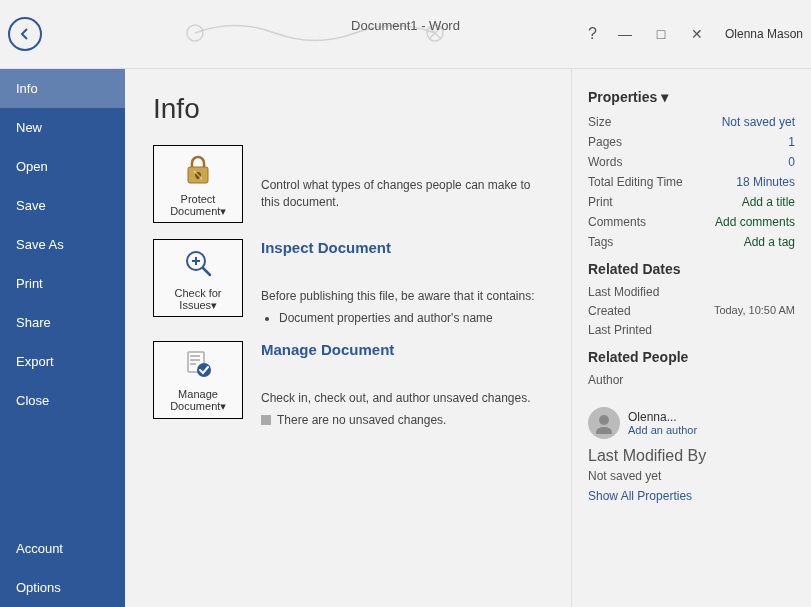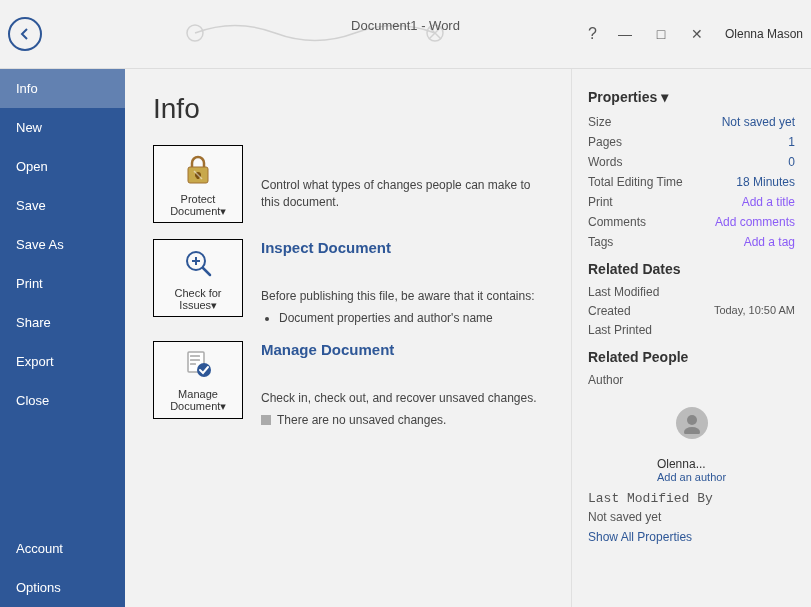--- a/index.html
+++ b/index.html
@@ -71,29 +71,29 @@
     .panel-text .gray-item { display: flex; align-items: center; gap: 6px; font-size: 12px; color: #444; }
     .gray-square { width: 10px; height: 10px; background: #aaa; display: inline-block; flex-shrink: 0; }
 
     
     .properties-panel { width: 240px; padding: 20px 16px; background: #f2f2f2; border-left: 1px solid #e0e0e0; font-size: 12px; }
     .prop-section-title { font-size: 14px; font-weight: 600; color: #333; margin-bottom: 10px; display: flex; align-items: center; gap: 4px; }
     .prop-row { display: flex; justify-content: space-between; margin-bottom: 6px; gap: 8px; }
     .prop-label { color: #555; flex-shrink: 0; }
     .prop-value { color: #555; text-align: right; }
     .prop-value.blue { color: #2e5797; }
-    .prop-value.link { color: #8b5cf6; cursor: pointer; }
+    .prop-value.link { color: #14532d; cursor: pointer; }
     .section-divider { margin: 12px 0 8px 0; font-size: 14px; font-weight: 600; color: #333; }
     .related-dates .date-row { display: flex; justify-content: space-between; margin-bottom: 5px; }
     .related-dates .date-label { color: #555; }
     .related-dates .date-value { color: #555; font-size: 11px; }
 
     
     .related-people { margin-top: 8px; }
-    .person-row { display: flex; align-items: center; gap: 18px; margin-bottom: 4px; flex-direction: column; }
+    .person-row { display: flex; align-items: center; gap: 8px; margin-bottom: 4px; }
     .avatar-circle { width: 32px; height: 32px; border-radius: 50%; background: #bbb; display: flex; align-items: center; justify-content: center; flex-shrink: 0; }
     .person-info { font-size: 12px; color: #333; }
     .person-sub { font-size: 11px; color: #888; }
     .show-all-link { color: #2e5797; cursor: pointer; font-size: 12px; text-decoration: none; margin-top: 6px; display: block; }
   </style>
 </head>
 <body>
 
 <div class="title-bar">
   <div class="title-bar-left">
@@ -197,21 +197,21 @@
               <rect x="10" y="17" width="6" height="2" rx="0.5" fill="#bbb"></rect>
               <circle cx="24" cy="24" r="7" fill="#2e5797"></circle>
               <path d="M20,24 L23,27 L28,21" stroke="white" stroke-width="2" fill="none" stroke-linecap="round"></path>
             </svg>
           </div>
           <span style="white-space:pre-line; font-size:11px;">Manage
 Document▾</span>
         </div>
         <div class="panel-text">
           <h3>Manage Document</h3>
-          <p>Check in, check out, and recover unsaved changes.</p>
+          <p>Check in, check out, and author unsaved changes.</p>
           <div class="gray-item">
             <span class="gray-square"></span>
             <span>There are no unsaved changes.</span>
           </div>
         </div>
       </div>
     </div>
 
     <div class="properties-panel">
       <div class="prop-section-title">Properties ▾</div>
@@ -269,19 +269,19 @@
             <svg width="22" height="22" viewBox="0 0 22 22">
               <circle cx="11" cy="8" r="5" fill="#888"></circle>
               <ellipse cx="11" cy="20" rx="8" ry="5" fill="#888"></ellipse>
             </svg>
           </div>
           <div>
             <div class="person-info">Olenna...</div>
             <div class="person-sub" style="cursor:pointer; color:#2e5797;">Add an author</div>
           </div>
         </div>
-        <div style="font-size:13px; color:#555; margin: 8px 0 4px 0; font-family: Liberation Mono, monospace;">Last Modified By</div>
+        <div style="font-size:16px; color:#555; margin: 8px 0 4px 0;">Last Modified By</div>
         <div style="font-size:12px; color:#555;">Not saved yet</div>
         <a class="show-all-link">Show All Properties</a>
       </div>
     </div>
   </div>
 </div>
 
 </body></html>

